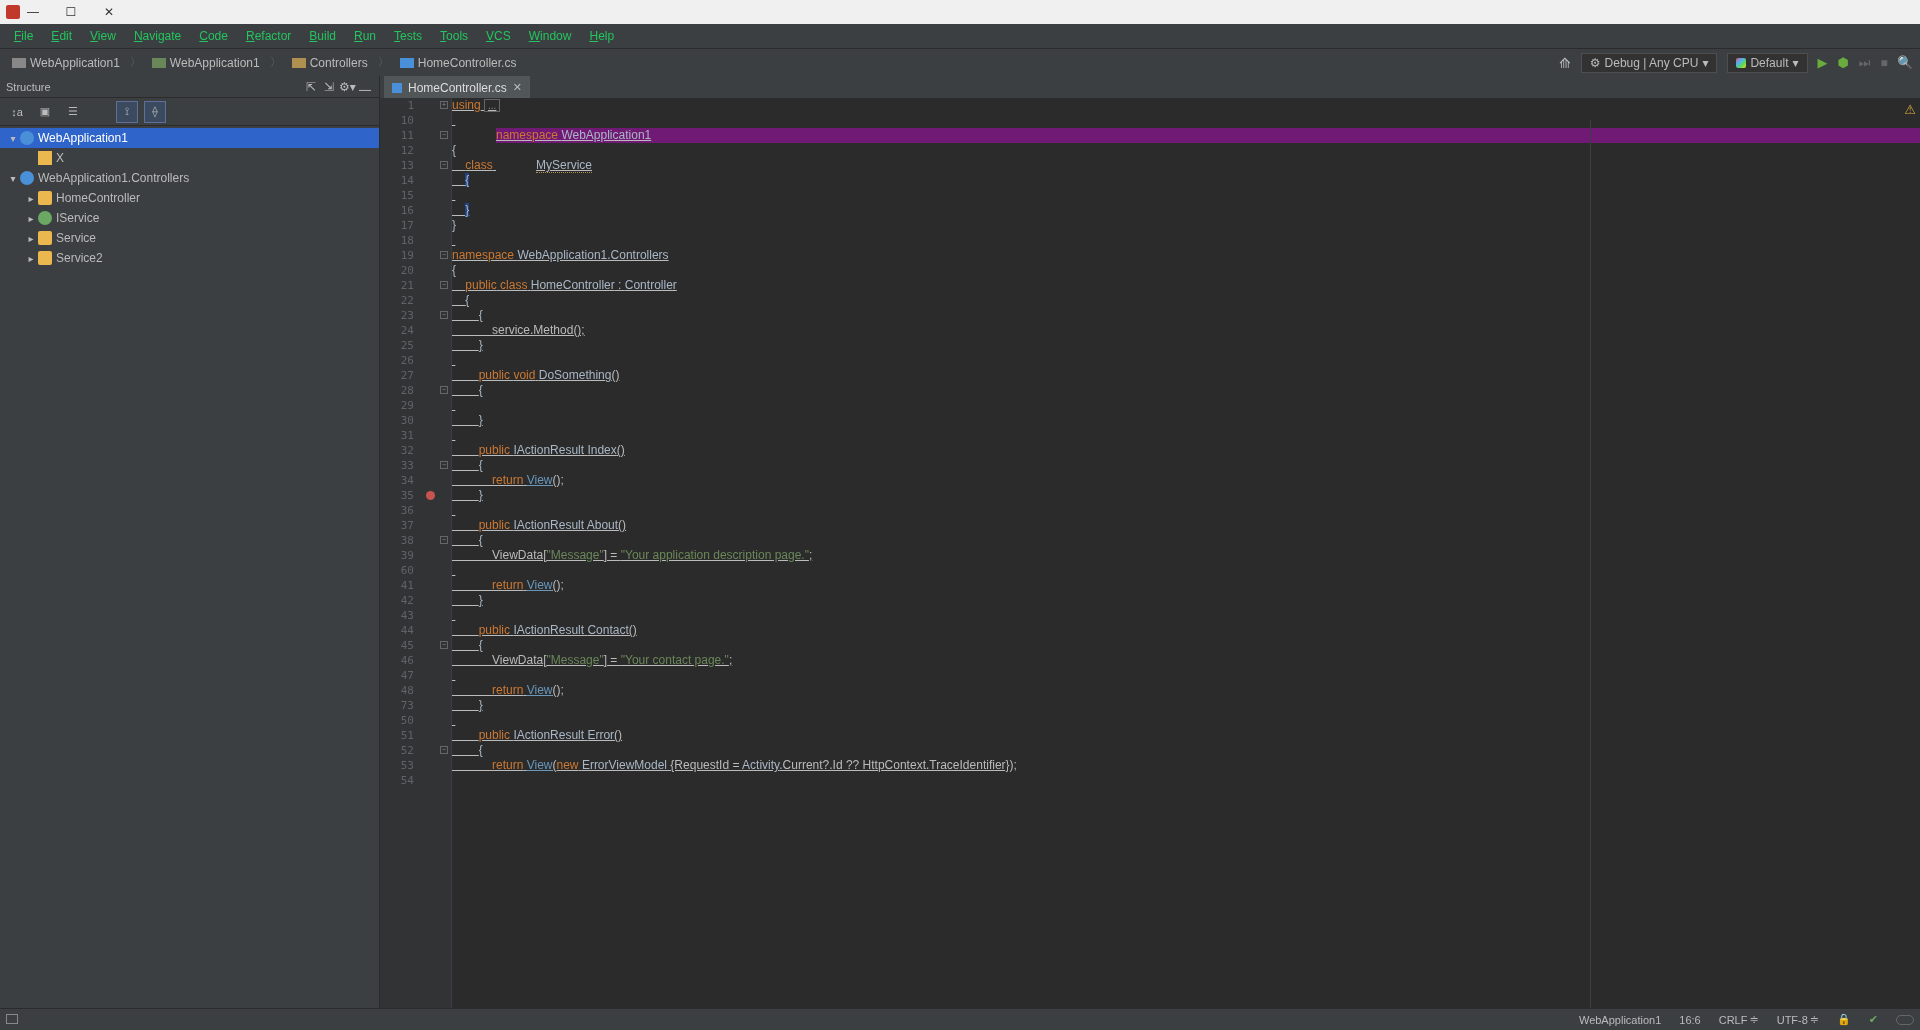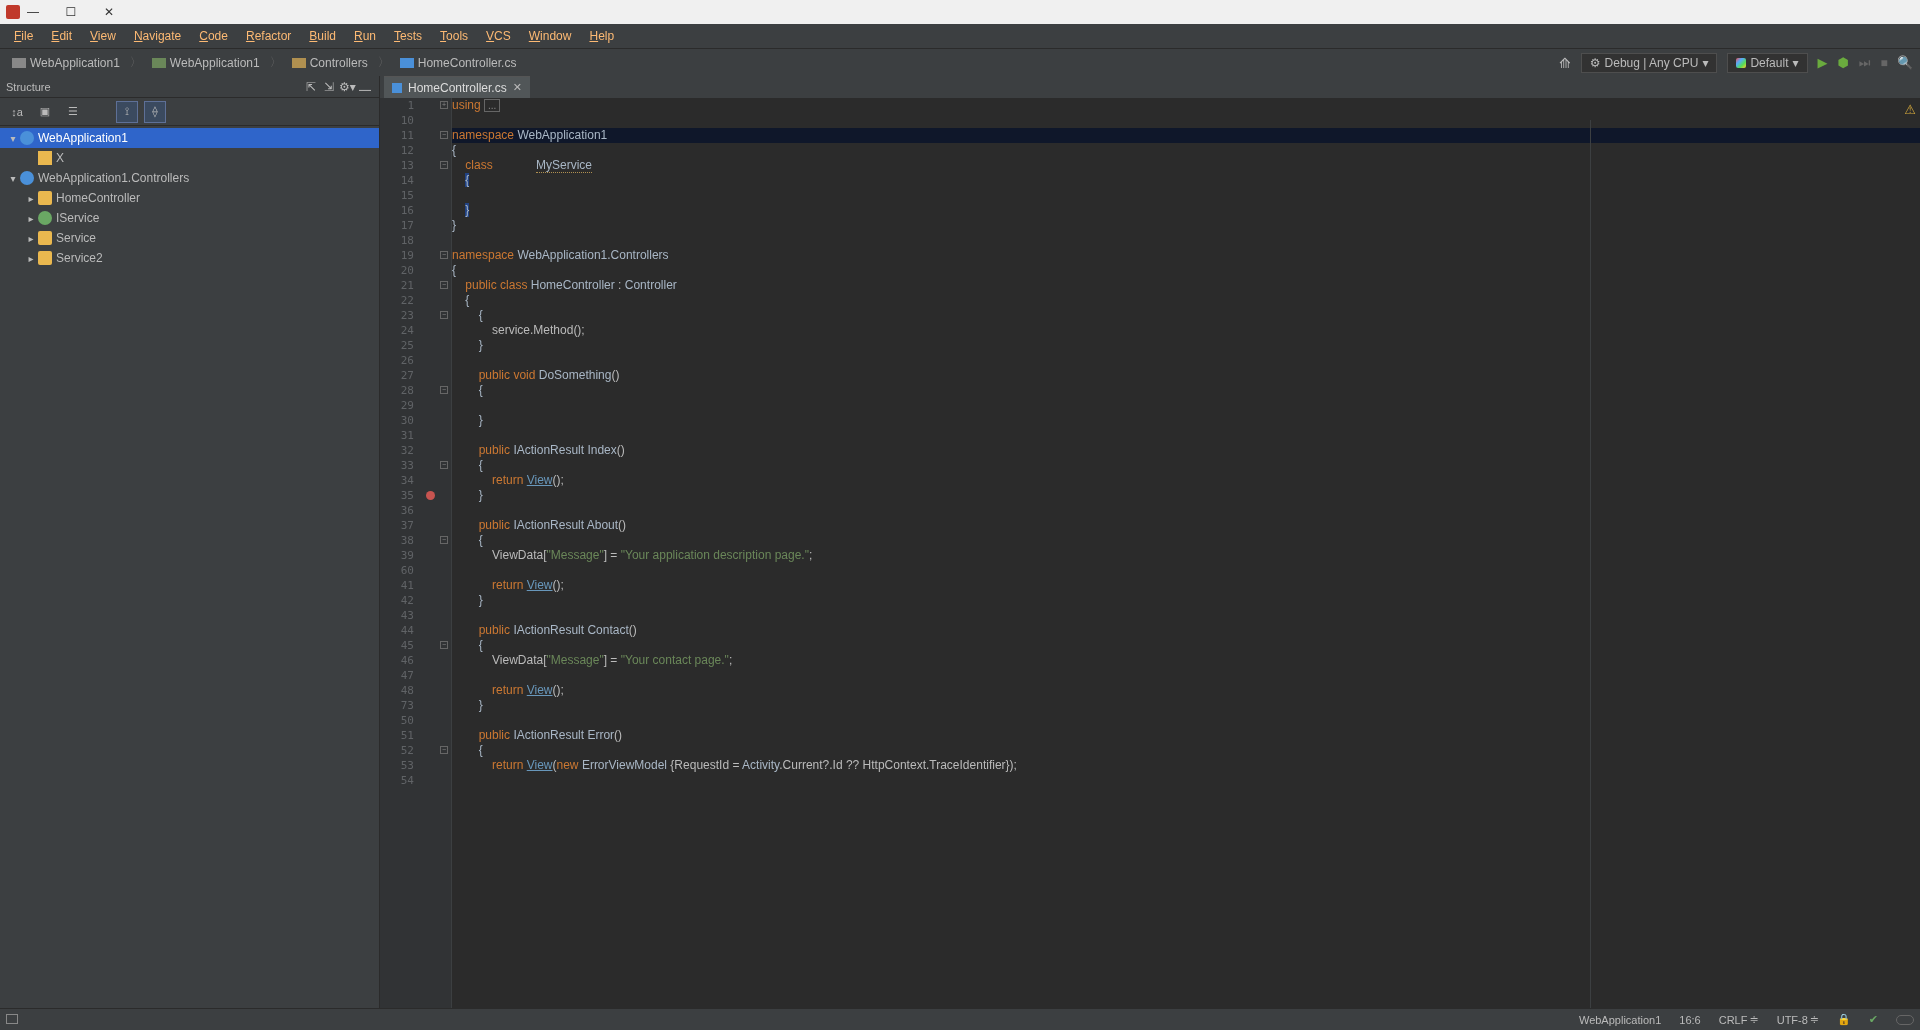--- a/index.html
+++ b/index.html
@@ -3,21 +3,21 @@
 <meta charset="utf-8">
 <style>
 * { margin:0; padding:0; box-sizing:border-box; font-family:"Segoe UI",Tahoma,sans-serif; }
 body { background:#2b2b2b; color:#bbb; font-size:12px; width:1920px; height:1030px; overflow:hidden; display:flex; flex-direction:column; }
 .titlebar { height:24px; background:#f0f0f0; color:#222; display:flex; align-items:center; padding:0 6px; font-size:12px; }
 .titlebar .app-icon { width:14px; height:14px; background:#c0392b; border-radius:2px; margin-right:6px; flex:0 0 auto; }
 .titlebar .title-text { flex:1; }
 .titlebar .win-btns { display:flex; gap:24px; padding-right:6px; }
 .titlebar .win-btn { width:14px; text-align:center; cursor:default; color:#333; }
 .menubar { height:24px; background:#3c3f41; display:flex; align-items:center; padding:0 6px; gap:2px; }
-.menubar .menu-item { padding:3px 8px; color:#fdba74; }
+.menubar .menu-item { padding:3px 8px; color:#22c55e; }
 .menubar .menu-item u { text-decoration:underline; }
 .navbar { height:28px; background:#3c3f41; display:flex; align-items:center; padding:0 6px; border-top:1px solid #2b2b2b; }
 .nav-left { display:flex; align-items:center; gap:4px; }
 .nav-crumb { display:flex; align-items:center; gap:4px; padding:3px 6px; color:#bbb; }
 .nav-crumb .ico { width:14px; height:10px; display:inline-block; }
 .ico-sln { background:#888; }
 .ico-prj { background:#6a8759; }
 .ico-fld { background:#b09050; }
 .ico-cs { background:#4a90d9; }
 .nav-right { margin-left:auto; display:flex; align-items:center; gap:10px; }
@@ -55,22 +55,22 @@
 .warn-marker { position:absolute; top:4px; right:4px; color:#d6a93b; font-size:13px; }
 .gutter { width:42px; text-align:right; padding-right:8px; color:#606366; background:#313335; }
 .gutter div { height:15px; line-height:15px; font-size:11px; font-family:Consolas,monospace; position:relative; }
 .fold-col { width:14px; background:#313335; border-right:1px solid #3c3f41; }
 .fold-col div { height:15px; position:relative; }
 .fm { position:absolute; left:2px; top:3px; width:8px; height:8px; border:1px solid #666; font-size:7px; line-height:6px; text-align:center; color:#888; background:#313335; }
 .bp-col { width:16px; background:#313335; }
 .bp-col div { height:15px; position:relative; }
 .bp { position:absolute; left:4px; top:3px; width:9px; height:9px; background:#c75450; border-radius:5px; }
 .code { flex:1; font-family:Consolas,monospace; font-size:12px; line-height:15px; overflow:hidden; }
-.code .ln { height:15px; white-space:pre; }
-.code .ln.hl { background:#0f172a; }
+.code .ln { height:15px; white-space:pre;text-decoration:underline; }
+.code .ln.hl { background:#701a75;margin-left:44px; }
 .kw { color:#cc7832; }
 .typname { color:#a9b7c6; }
 .id { color:#a9b7c6; }
 .lnk { color:#6897bb; text-decoration:underline; }
 .str { color:#6a8759; }
 .brace { color:#a9b7c6; }
 .fold-box { border:1px solid #666; padding:0 3px; color:#888; font-size:10px; }
 .underline { border-bottom:1px dotted #b09050;margin-left:40px; }
 .vsep { position:absolute; top:22px; bottom:0; width:1px; background:#3c3f41; }
 .statusbar { height:22px; background:#3c3f41; display:flex; align-items:center; padding:0 6px; border-top:1px solid #2b2b2b; font-size:11px; color:#bbb; }

